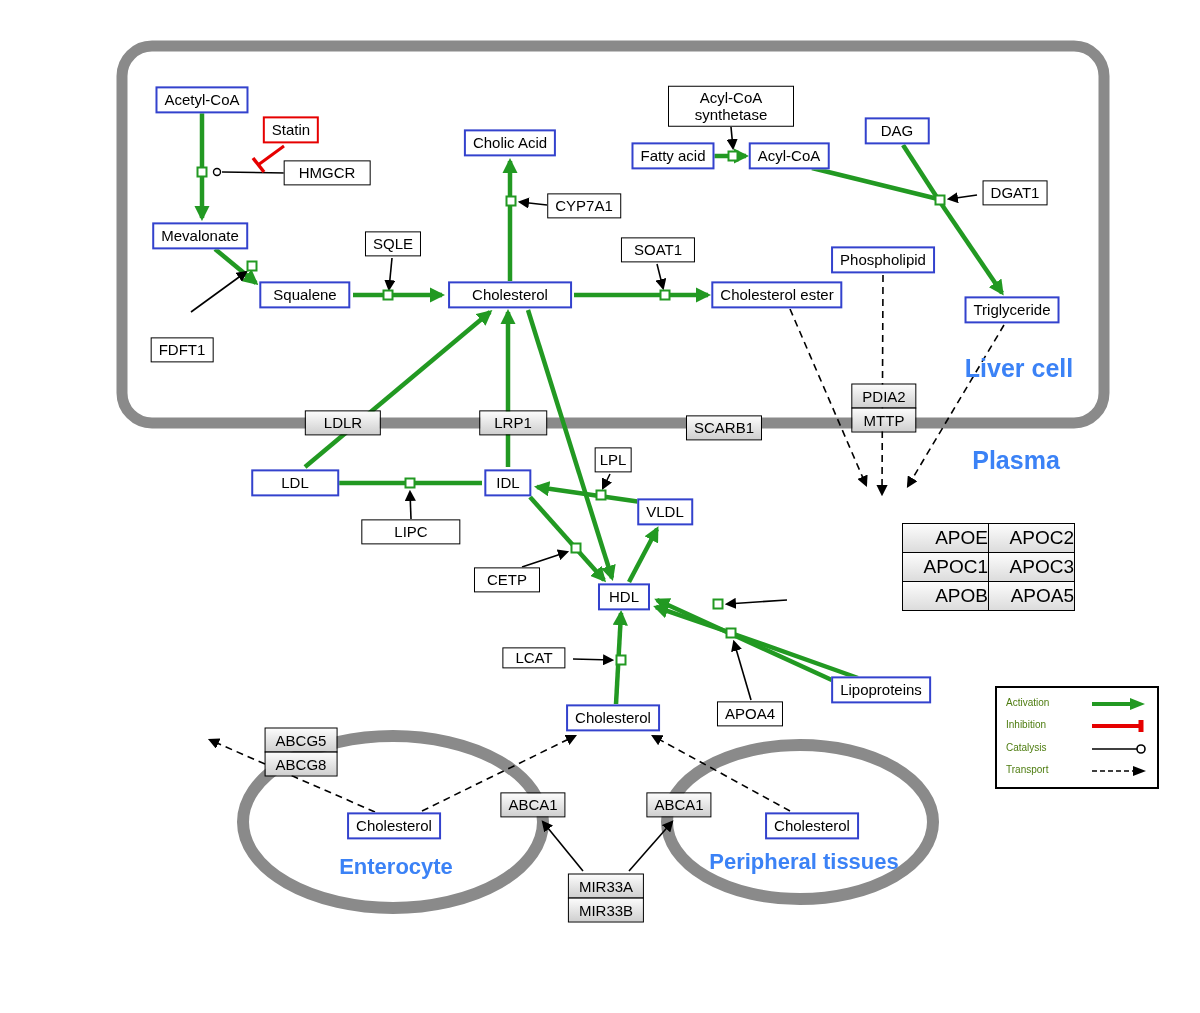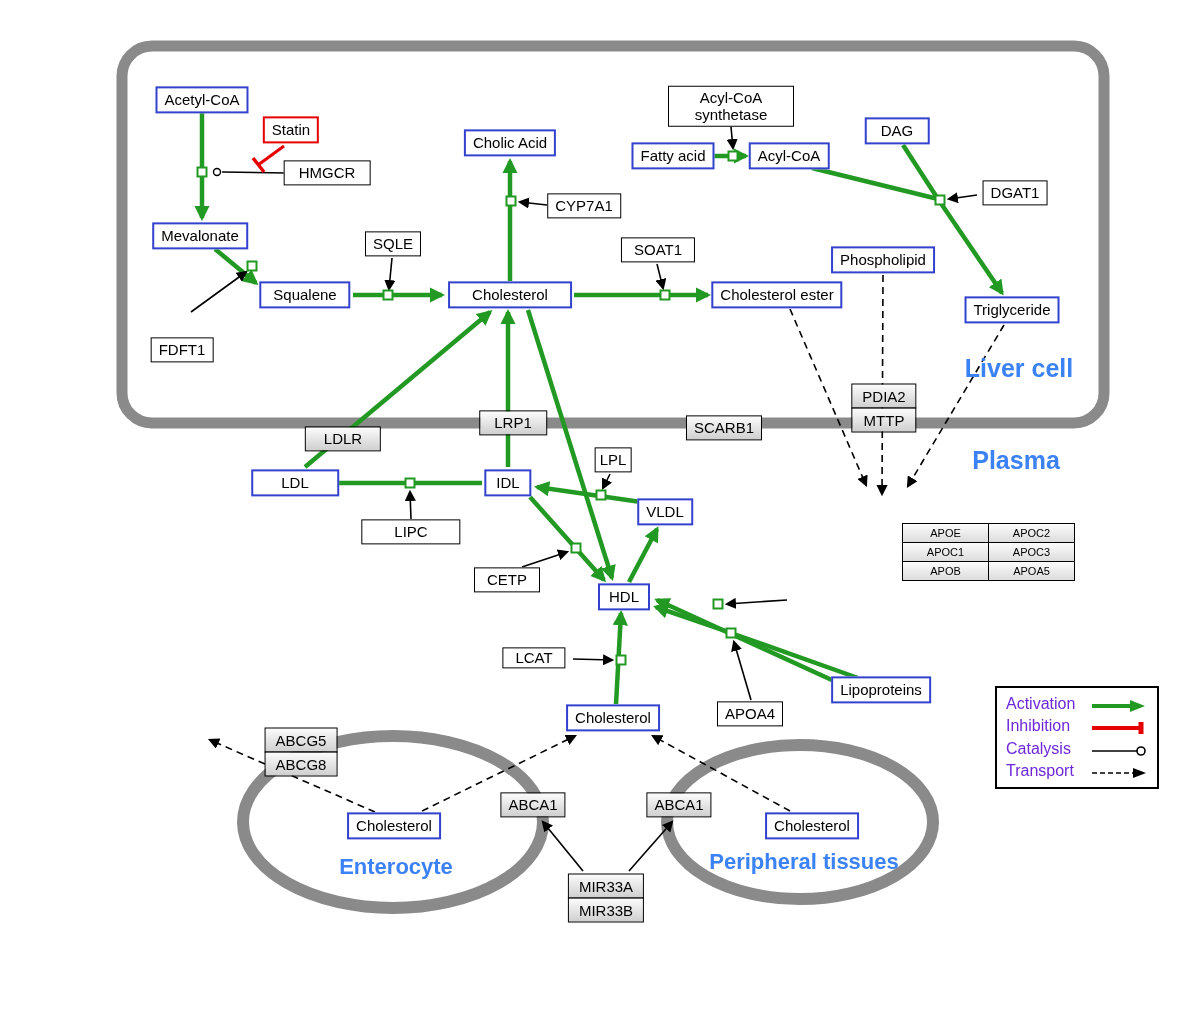--- a/index.html
+++ b/index.html
@@ -10,25 +10,25 @@
   .metab{border:2.5px solid #3342cd;}
   .statin{border:2.5px solid #e60000;}
   .grad{background:linear-gradient(#fcfcfc,#cfcfcf);}
   .wrap{white-space:normal;width:112px;padding:2px 6px;}
   .stack{position:absolute;transform:translate(-50%,-50%);display:flex;flex-direction:column;align-items:stretch;z-index:3;}
   .stack .row{border:1px solid #000;background:linear-gradient(#fcfcfc,#cfcfcf);font-size:15px;padding:3px 10px;
         text-align:center;margin-top:-1px;white-space:nowrap;}
   .stack .row:first-child{margin-top:0;}
   .comp-label{position:absolute;transform:translate(-50%,-50%);font-weight:bold;color:#3b82f6;font-size:25px;white-space:nowrap;z-index:2;}
   .apotable{position:absolute;display:grid;grid-template-columns:86px 86px;z-index:3;}
-  .apotable .cell{border:1px solid #000;background:linear-gradient(#fcfcfc,#dcdcdc);font-size:11px;text-align:center;
+  .apotable .cell{border:1px solid #000;background:linear-gradient(#fcfcfc,#dcdcdc);font-size:19px;text-align:right;
         padding:3px 0;margin:0 0 -1px -1px;}
   .legend{position:absolute;left:995px;top:686px;width:164px;height:103px;border:2.5px solid #000;background:#fff;
         display:flex;flex-direction:column;justify-content:space-around;padding:5px 9px;box-sizing:border-box;z-index:3;}
-  .legend .lrow{display:flex;align-items:flex-end;justify-content:space-between;font-size:16px;color:#6d28d9;}
+  .legend .lrow{display:flex;align-items:flex-start;justify-content:space-between;font-size:10px;color:#4d7c0f;}
   .legend svg{flex:0 0 auto;}
 </style>
 </head>
 <body>
 
 <div class="canvas">
 
   <svg class="edge-layer" width="1200" height="1013" viewBox="0 0 1200 1013">
     <defs>
       <marker id="ag" viewBox="0 0 10 10" refX="8" refY="5" markerWidth="3.4" markerHeight="3.4" orient="auto">
@@ -135,21 +135,21 @@
   <div class="node" style="left:658px;top:250px;padding:3px 12px;">SOAT1</div>
   <div class="node metab" style="left:777px;top:295px;">Cholesterol ester</div>
   <div class="node wrap" style="left:731px;top:106px;">Acyl-CoA synthetase</div>
   <div class="node metab" style="left:673px;top:156px;">Fatty acid</div>
   <div class="node metab" style="left:789px;top:156px;">Acyl-CoA</div>
   <div class="node metab" style="left:897px;top:131px;padding:3px 14px;">DAG</div>
   <div class="node" style="left:1015px;top:193px;">DGAT1</div>
   <div class="node metab" style="left:883px;top:260px;">Phospholipid</div>
   <div class="node metab" style="left:1012px;top:310px;">Triglyceride</div>
 
-  <div class="node grad" style="left:343px;top:423px;padding:3px 18px;margin-top:16px;">LDLR</div>
+  <div class="node grad" style="left:343px;top:423px;padding:3px 18px;">LDLR</div>
   <div class="node grad" style="left:513px;top:423px;padding:3px 14px;">LRP1</div>
   <div class="node grad" style="left:724px;top:428px;">SCARB1</div>
   <div class="stack" style="left:884px;top:408px;">
     <div class="row">PDIA2</div>
     <div class="row">MTTP</div>
   </div>
 
   <div class="node metab" style="left:295px;top:483px;padding:3px 28px;">LDL</div>
   <div class="node metab" style="left:508px;top:483px;padding:3px 10px;">IDL</div>
   <div class="node" style="left:613px;top:460px;padding:3px 4px;">LPL</div>

